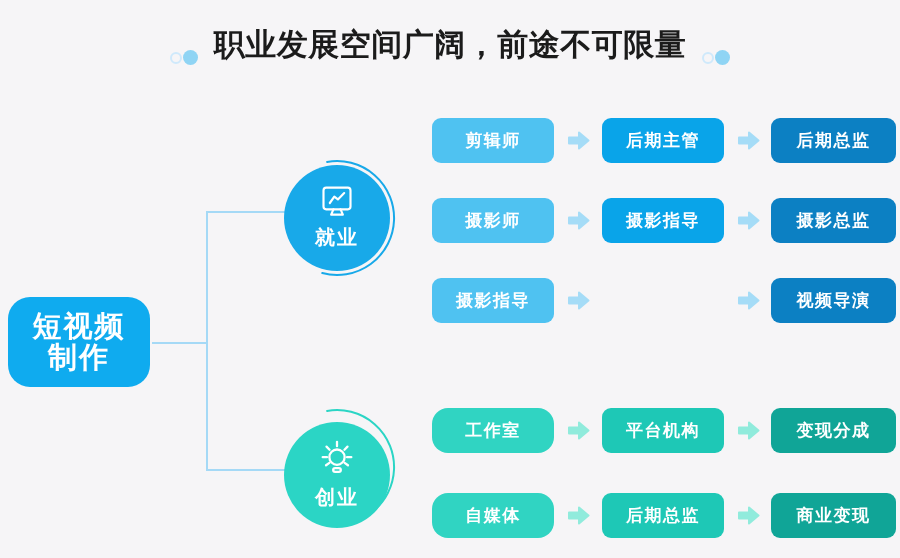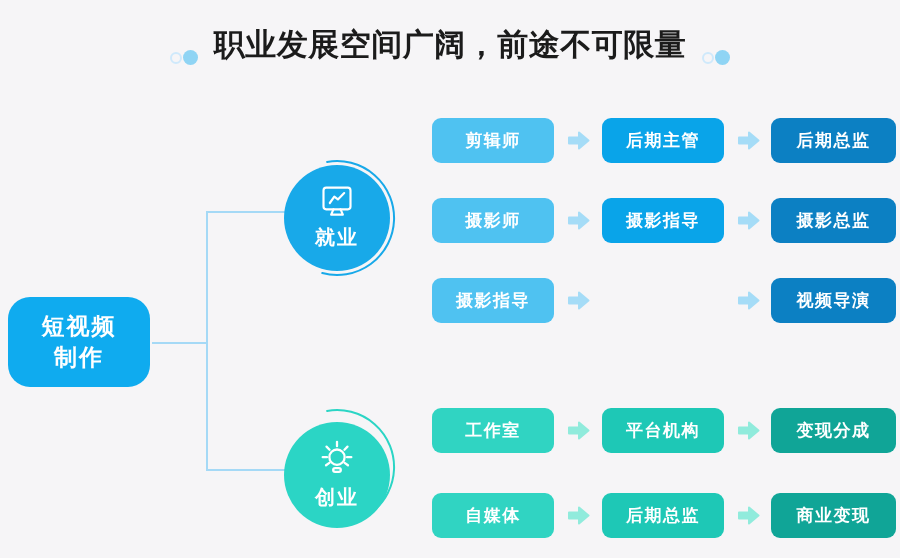--- a/index.html
+++ b/index.html
@@ -20,21 +20,21 @@
   .decor { position:relative; width:28px; height:16px; flex:0 0 auto; }
   .decor .ring { position:absolute; left:0; top:2px; width:12px; height:12px;
                  border:2px solid var(--decor-ring); border-radius:50%; background:transparent; }
   .decor .dot  { position:absolute; right:0; top:0; width:15px; height:15px;
                  background:var(--decor-dot); border-radius:50%; }
 
   
   .root-box { position:absolute; left:8px; top:297px; width:142px; height:90px;
               border-radius:22px; background:var(--root-box); color:#fff;
               display:flex; flex-direction:column; align-items:center; justify-content:center;
-              font-size:23px; font-weight:700; line-height:31px; letter-spacing:2px; }
+              font-size:29px; font-weight:700; line-height:31px; letter-spacing:2px; }
 
   
   .conn { position:absolute; background:var(--connector); }
   .conn-root   { left:152px; top:342px; width:54px;  height:2px; }
   .conn-vert   { left:206px; top:211px; width:2px;   height:260px; }
   .conn-top    { left:208px; top:211px; width:78px;  height:2px; }
   .conn-bottom { left:208px; top:469px; width:78px;  height:2px; }
 
   
   .node { position:absolute; width:106px; height:106px; border-radius:50%; color:#fff;
@@ -55,21 +55,21 @@
   .row1{top:118px} .row2{top:198px} .row3{top:278px} .row4{top:408px} .row5{top:493px}
   .step { position:absolute; top:0; height:45px; border-radius:9px; color:#fff;
           display:flex; align-items:center; justify-content:center;
           font-size:17px; font-weight:700; letter-spacing:1.5px; }
   .s1 { left:0;     width:122px; }
   .s2 { left:170px; width:122px; }
   .s3 { left:339px; width:125px; }
   .blue .s1 { background:var(--blue-1); }
   .blue .s2 { background:var(--blue-2); }
   .blue .s3 { background:var(--blue-3); }
-  .teal .s1 { background:var(--teal-1); }
+  .teal .s1 { background:var(--teal-1);border-radius:16px; }
   .teal .s2 { background:var(--teal-2); }
   .teal .s3 { background:var(--teal-3); }
   .arrow { position:absolute; top:13px; width:22px; height:19px; }
   .a1 { left:136px; } .a2 { left:306px; }
   .arrow polygon { stroke-width:2; stroke-linejoin:round; }
   .blue .arrow polygon { fill:var(--blue-arrow); stroke:var(--blue-arrow); }
   .teal .arrow polygon { fill:var(--teal-arrow); stroke:var(--teal-arrow); }
 </style>
 </head>
 <body>

